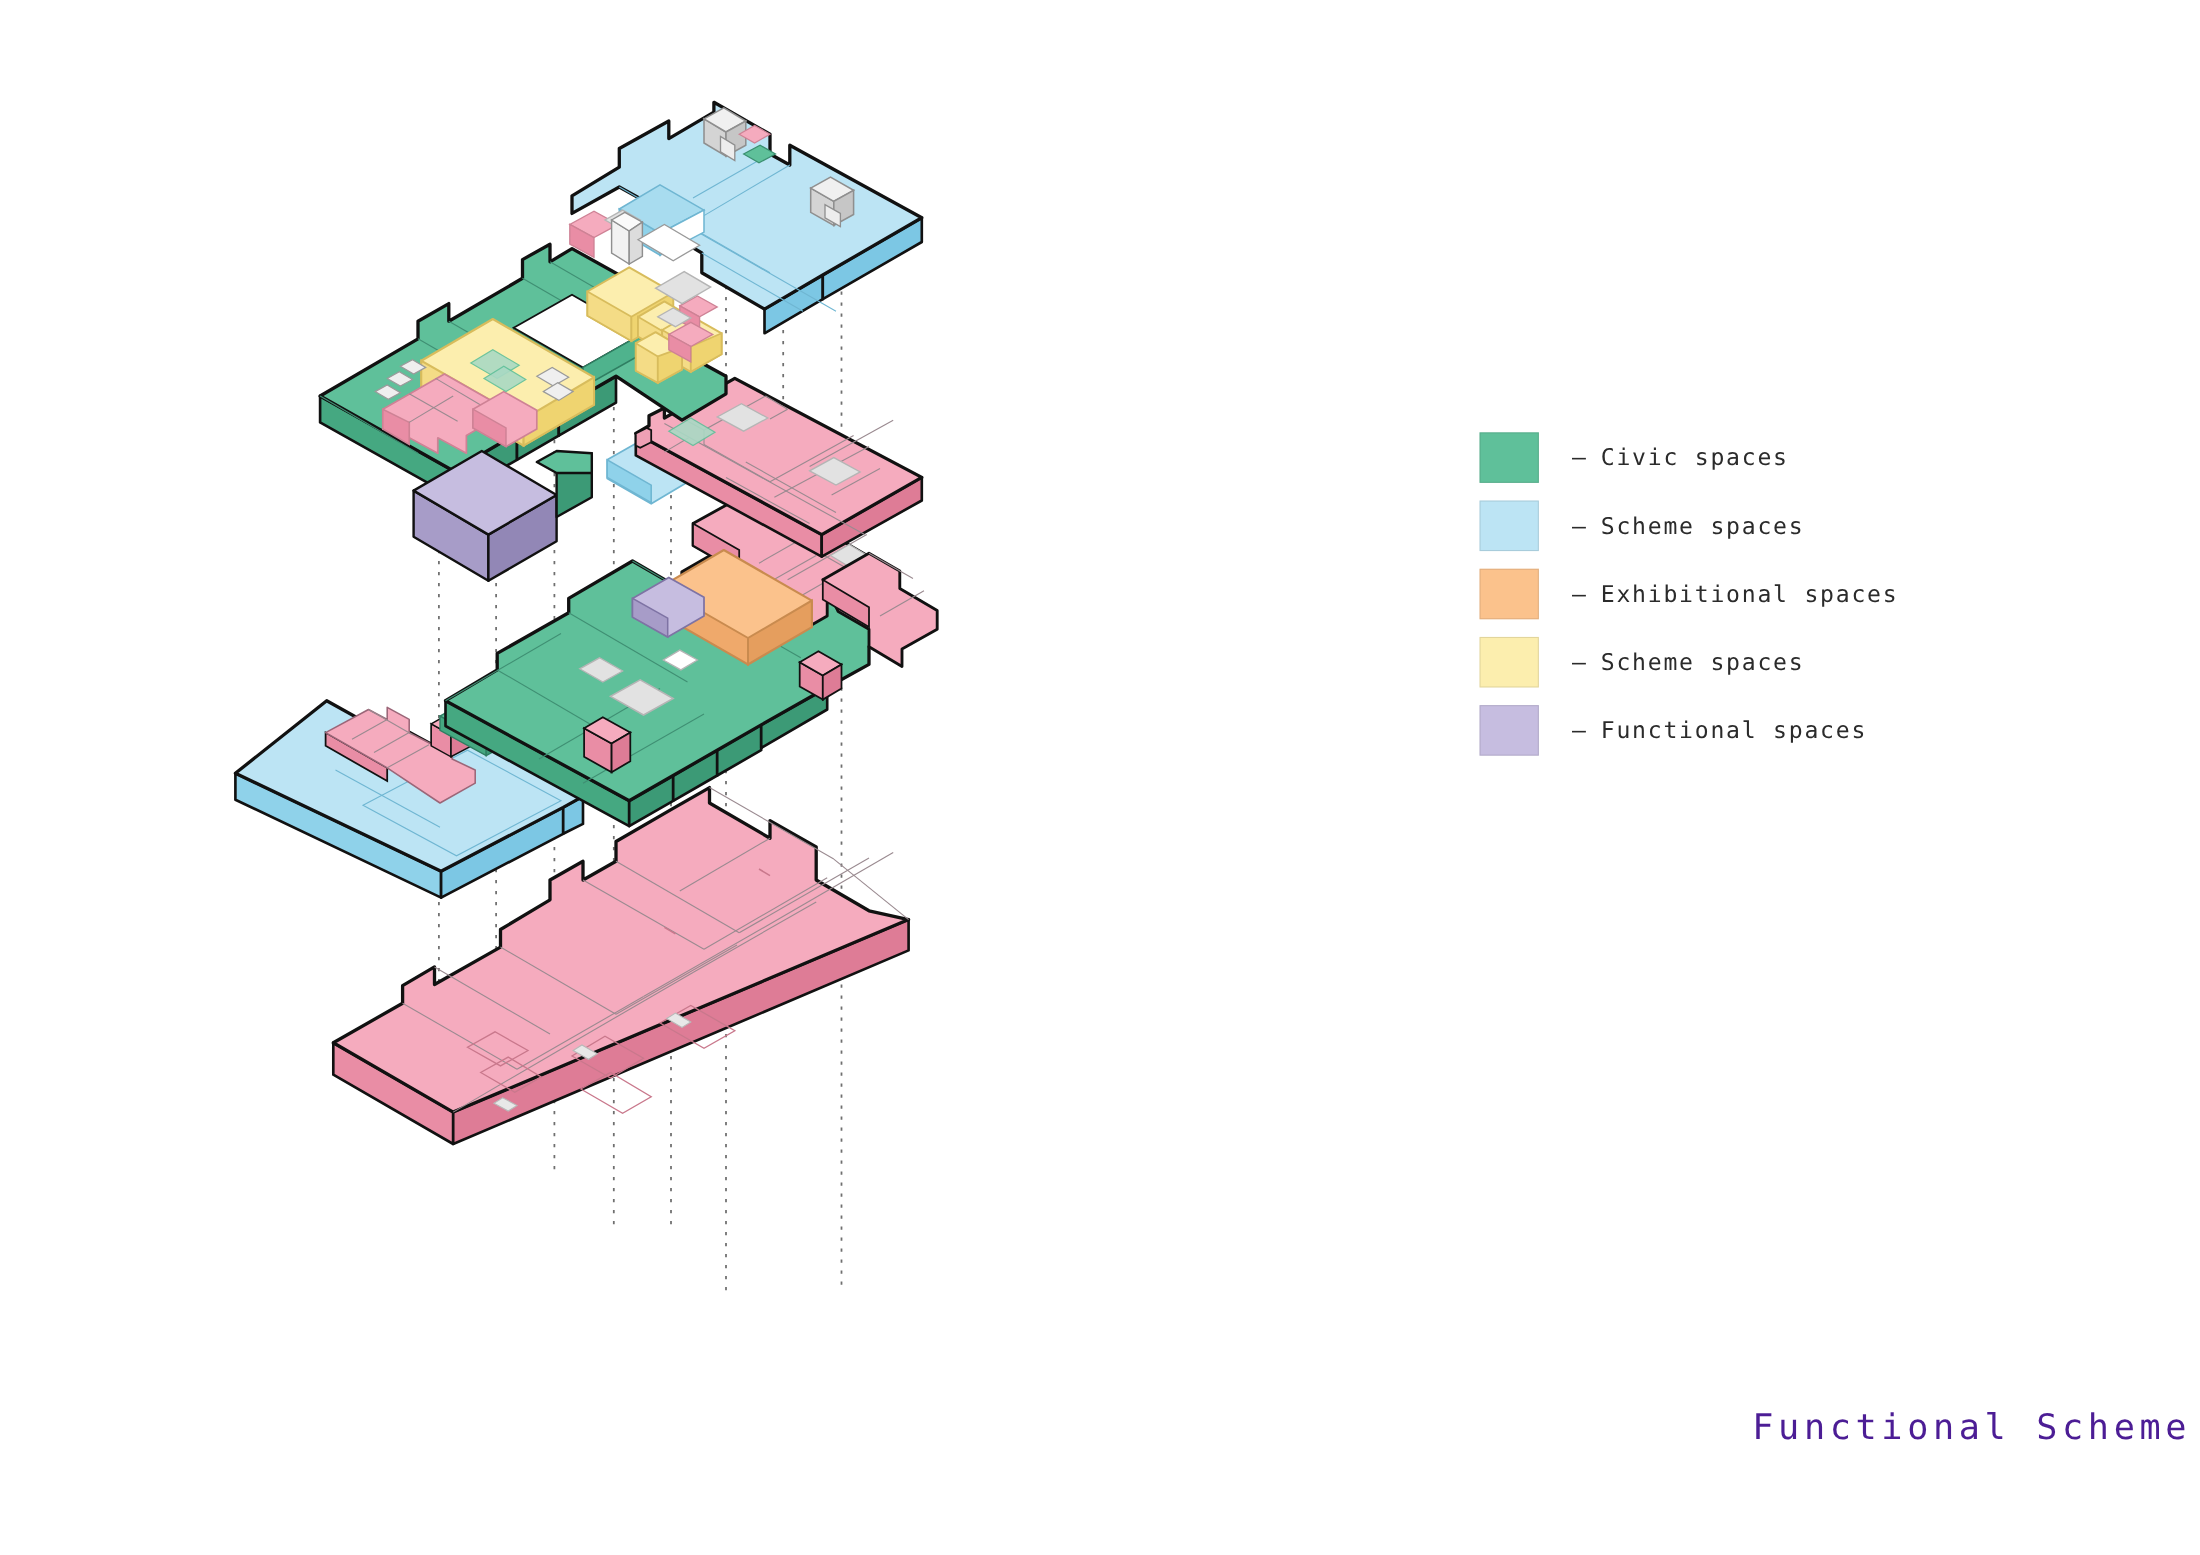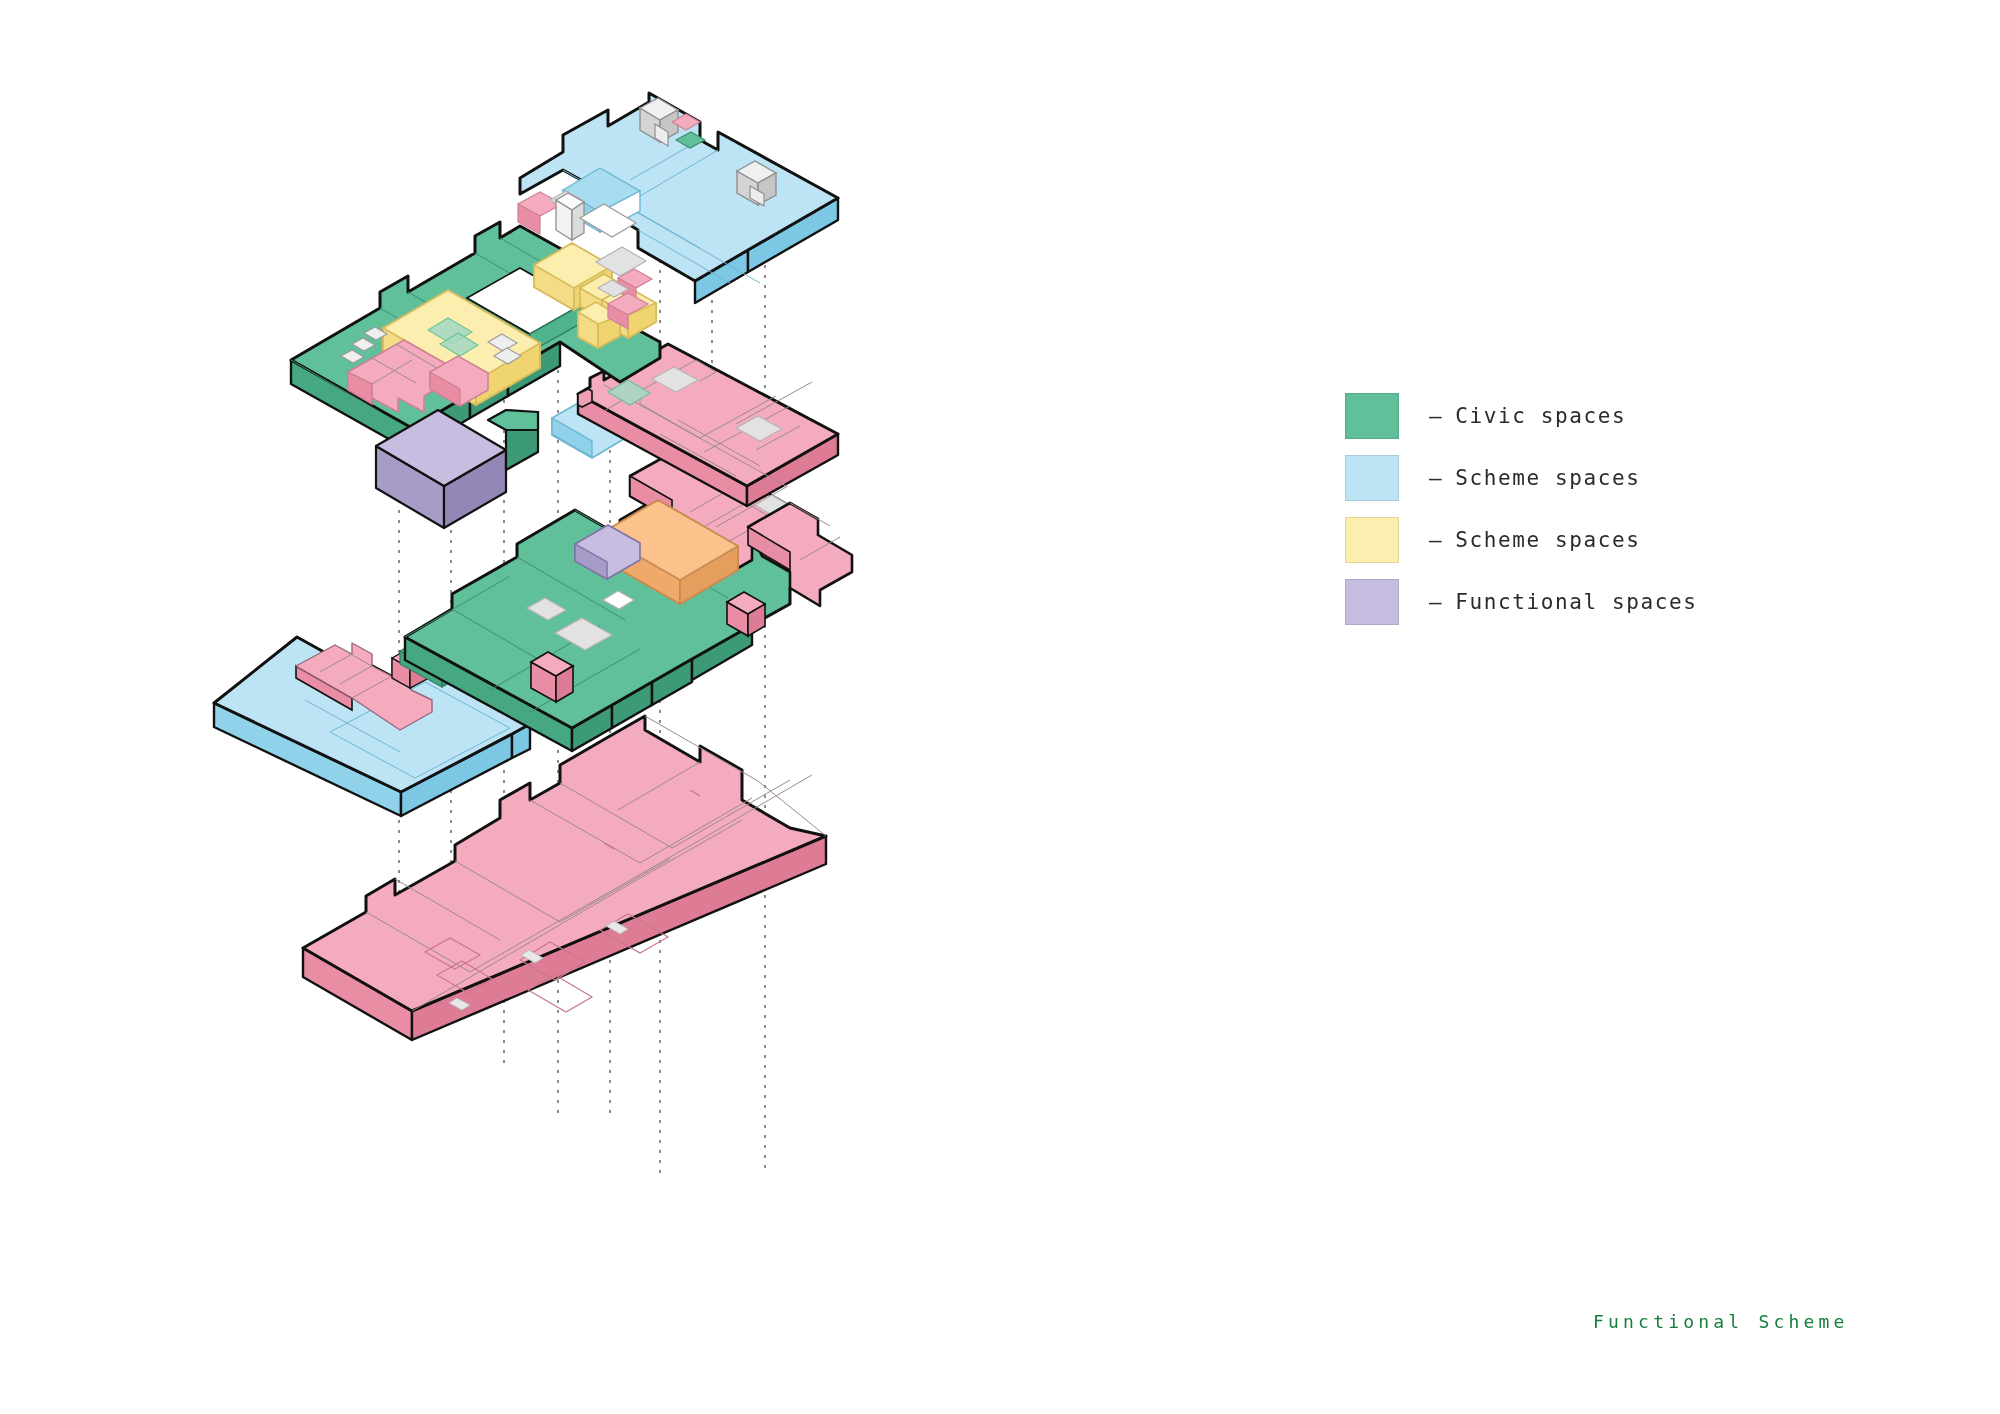--- a/index.html
+++ b/index.html
@@ -22,22 +22,22 @@
     width:52px;height:44px;flex:0 0 52px;border:1px solid rgba(0,0,0,0.10);
   }
   .legend-label{
     margin-left:30px;font-size:21px;letter-spacing:1.6px;color:#2b2b2b;
     white-space:nowrap;font-family:"DejaVu Sans Mono","Liberation Mono",monospace;
   }
   .legend-dash{margin-right:12px;color:#2b2b2b;}
 
   
   #title{
-    position:absolute;left:1593px;top:1311px;
-    font-size:18px;letter-spacing:4.2px;color:#15803d;
+    position:absolute;left:1593px;top:1278px;
+    font-size:32px;letter-spacing:4.2px;color:#4c1d95;
     font-family:"DejaVu Sans Mono","Liberation Mono",monospace;
     white-space:nowrap;
   }
 </style>
 </head>
 <body>
 
 <div id="stage">
 
   <svg id="diagram" viewBox="0 0 2000 1414">
@@ -388,20 +388,26 @@
       </div>
     </div>
 
     <div class="legend-row">
       <div class="legend-swatch" style="background:#BCE4F4"></div>
       <div class="legend-label">
         <span class="legend-dash">—</span><span>Scheme spaces</span>
       </div>
     </div>
 
+    <div class="legend-row">
+      <div class="legend-swatch" style="background:#FBC28C"></div>
+      <div class="legend-label">
+        <span class="legend-dash">—</span><span>Exhibitional spaces</span>
+      </div>
+    </div>
 
     <div class="legend-row">
       <div class="legend-swatch" style="background:#FCEEAE"></div>
       <div class="legend-label">
         <span class="legend-dash">—</span><span>Scheme spaces</span>
       </div>
     </div>
 
     <div class="legend-row">
       <div class="legend-swatch" style="background:#C6BDE0"></div>

